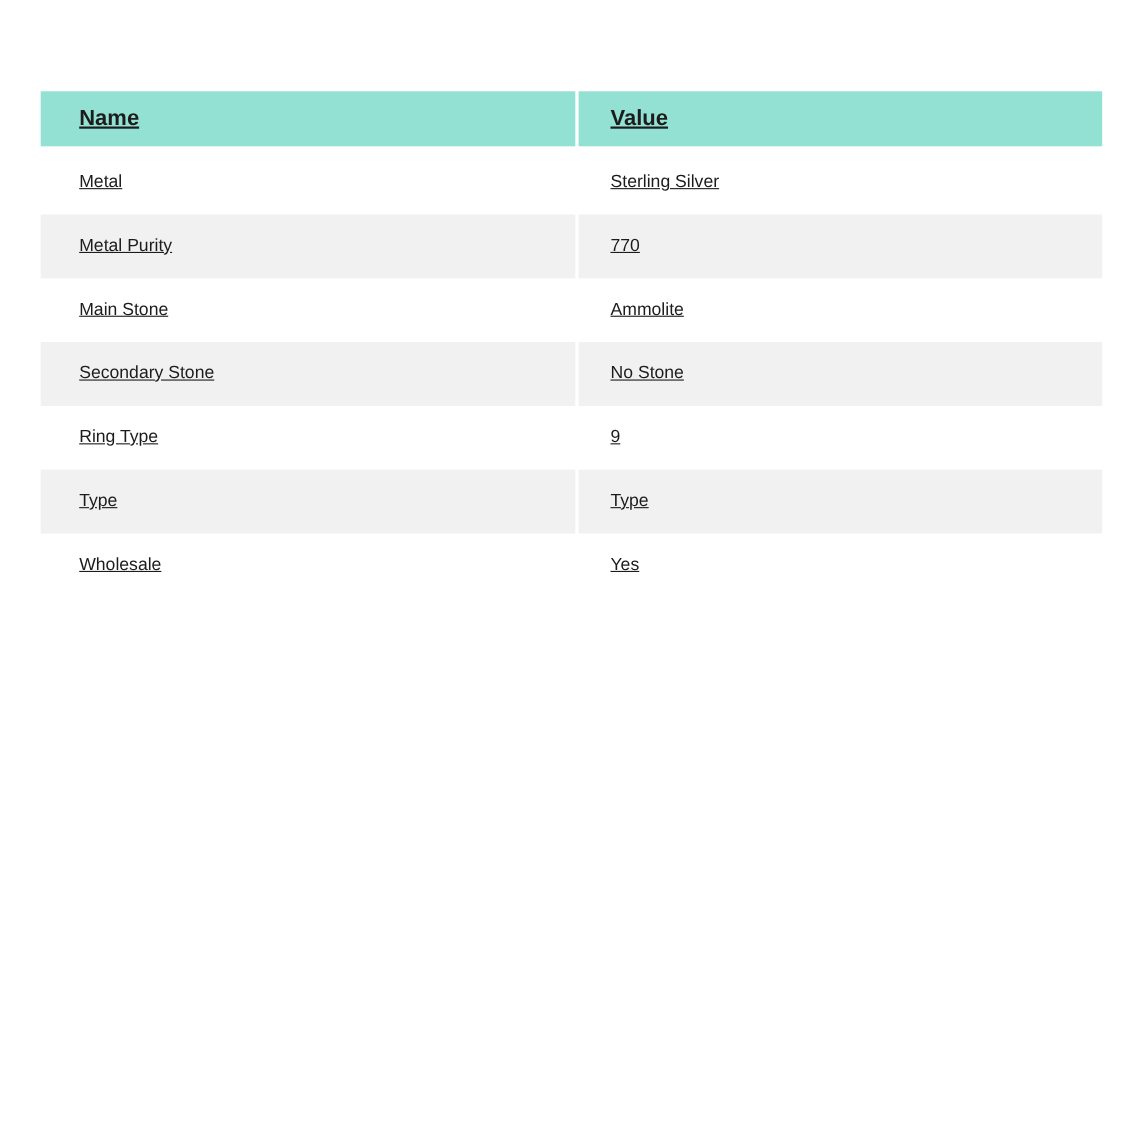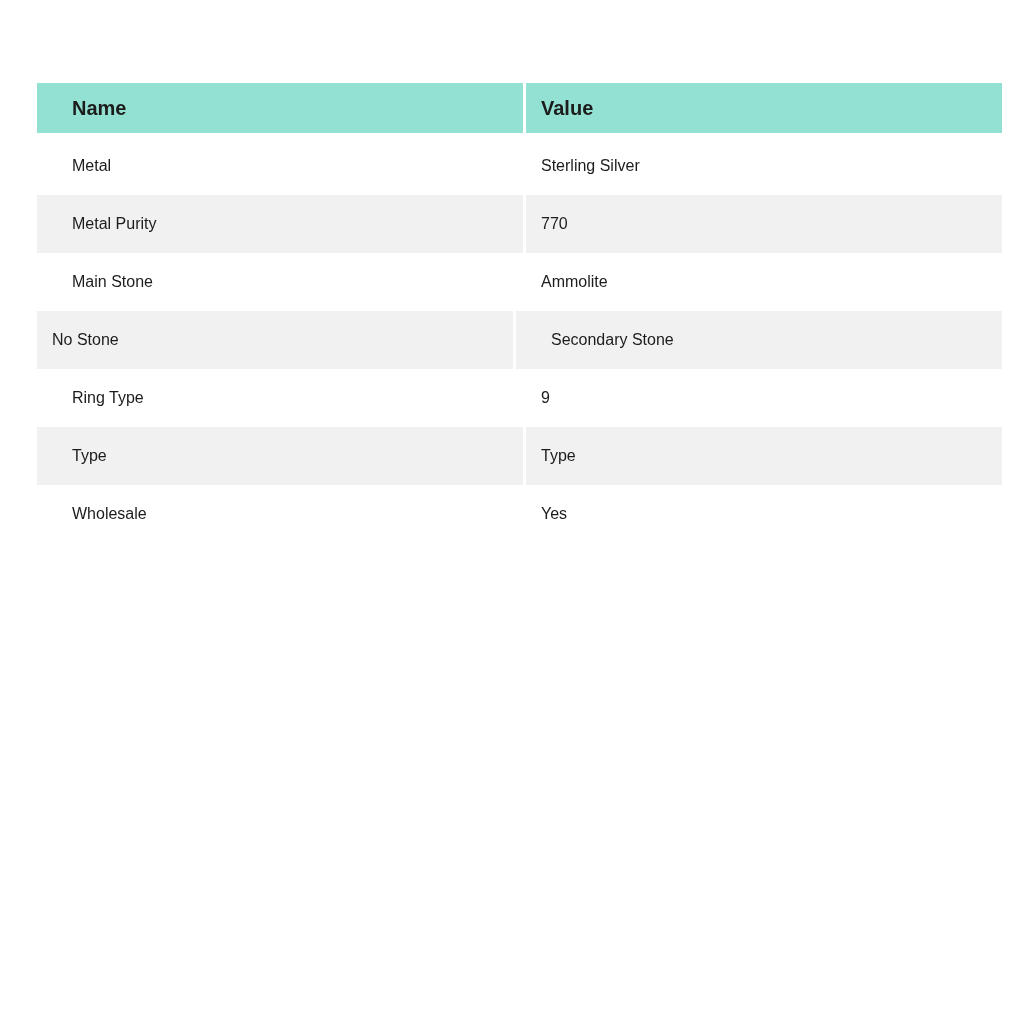--- a/index.html
+++ b/index.html
@@ -43,28 +43,29 @@
     font-weight: 400;
   }
   .data-row:nth-child(even) .cell {
     background: var(--alt-row-bg);
   }
   .cell {
     display: flex;
     align-items: center;
     overflow: hidden;
     white-space: nowrap;
+    text-decoration: underline;
   }
   .cell-name {
     flex: 0 0 486px;
     padding-left: 35px;
   }
   .cell-value {
     flex: 1 1 auto;
-    padding-left: 15px;
+    padding-left: 29px;
   }
 </style>
 </head>
 <body>
 
 <div class="spec-table">
 
   <div class="row header-row">
     <div class="cell cell-name">Name</div>
     <div class="cell cell-value">Value</div>
@@ -81,22 +82,22 @@
       <div class="cell cell-name">Metal Purity</div>
       <div class="cell cell-value">770</div>
     </div>
 
     <div class="row data-row">
       <div class="cell cell-name">Main Stone</div>
       <div class="cell cell-value">Ammolite</div>
     </div>
 
     <div class="row data-row">
+      <div class="cell cell-name">Secondary Stone</div>
       <div class="cell cell-value">No Stone</div>
-      <div class="cell cell-name">Secondary Stone</div>
     </div>
 
     <div class="row data-row">
       <div class="cell cell-name">Ring Type</div>
       <div class="cell cell-value">9</div>
     </div>
 
     <div class="row data-row">
       <div class="cell cell-name">Type</div>
       <div class="cell cell-value">Type</div>

